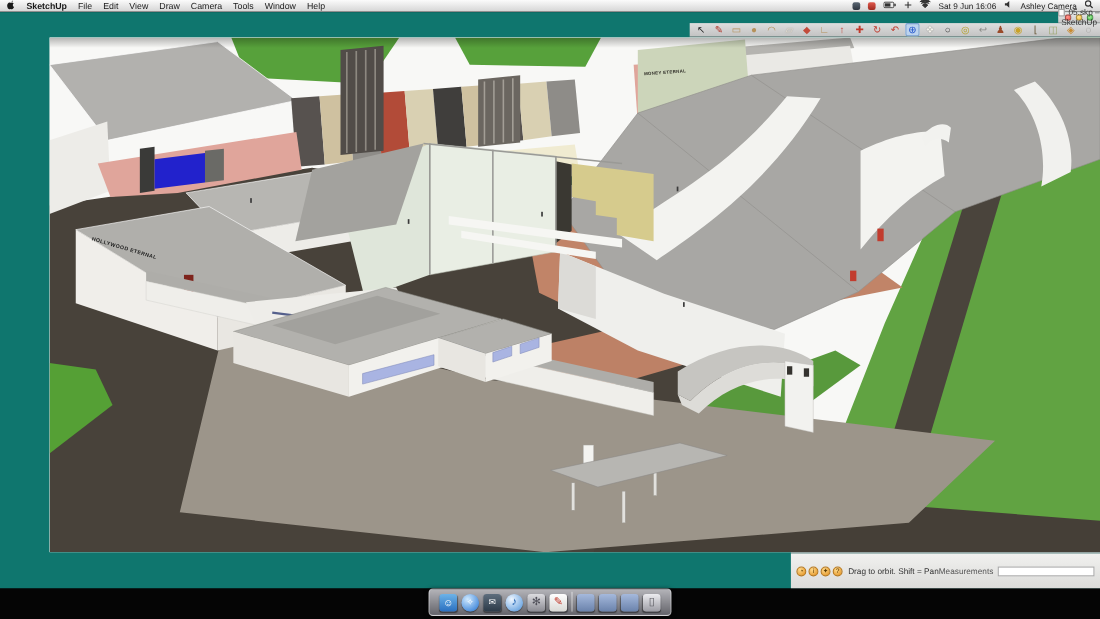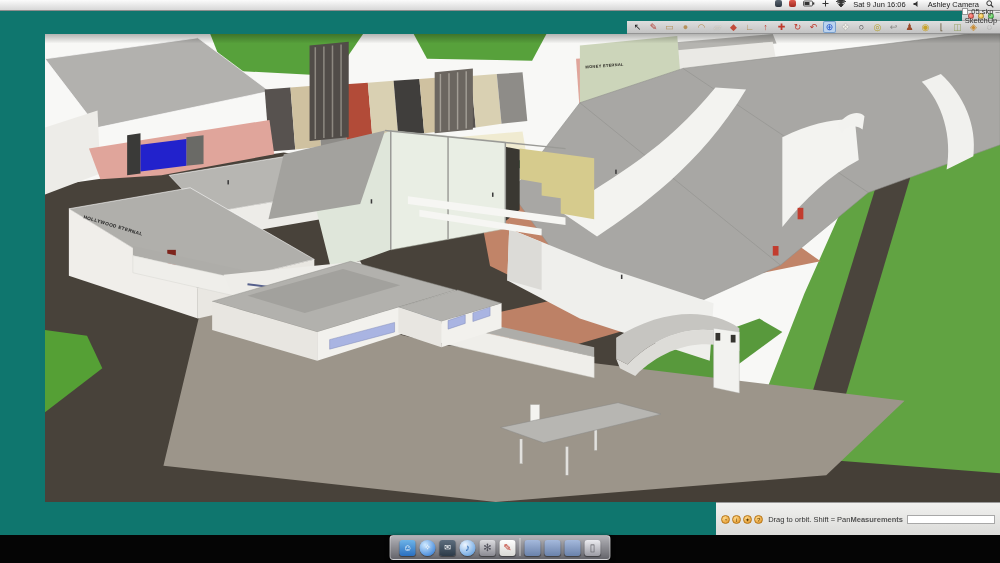--- a/index.html
+++ b/index.html
@@ -6,21 +6,21 @@
   html,body { width:1000px; height:563px; }
   body { position:relative; background:#000; font-family:"Liberation Sans", sans-serif; overflow:hidden; }
 
   
   .menubar { position:absolute; top:0; left:0; width:1000px; height:11px;
     background:linear-gradient(#fbfbfb,#d7d7d7); border-bottom:1px solid #8e8e8e;
     display:flex; align-items:center; padding:0 6px; font-size:8px; color:#1a1a1a; }
   .menubar .menus { display:flex; gap:10px; align-items:center; }
   .menubar .menus .mi { cursor:default; white-space:nowrap; }
   .menubar .menus .app-menu { font-weight:bold; }
-  .mb-right { margin-left:auto; display:flex; gap:7px; align-items:flex-start; font-size:7.5px; color:#222; }
+  .mb-right { margin-left:auto; display:flex; gap:7px; align-items:center; font-size:7.5px; color:#222; }
   .mb-ic { display:inline-block; }
   .app-dot { width:7px; height:7px; border-radius:2px; background:linear-gradient(#5a6672,#2e3640); }
   .app-dot.red { background:linear-gradient(#e05a4e,#a02a20); }
 
   
   .window { position:absolute; top:11px; left:0; width:1000px; height:524px; display:flex; flex-direction:column; background:#0f766e;align-items:flex-end; }
   .titlebar { height:10px; background:linear-gradient(#ececec,#c9c9c9); border-bottom:1px solid #a5a5a5;
     display:flex; align-items:center; padding:0 6px; position:relative; }
   .lights { display:flex; gap:4px; }
   .tl { width:6px; height:6px; border-radius:50%; border:0.5px solid rgba(0,0,0,.3); }
@@ -42,21 +42,21 @@
 
   .viewport { flex:1; position:relative; background:#f8f8f6; overflow:hidden; }
   .viewport svg { display:block; width:100%; height:100%; }
 
   .statusbar { height:12px; background:linear-gradient(#f1f1ef,#dbdbd9); border-top:1px solid #9a9a9a;
     display:flex; align-items:center; padding:16px 5px; font-size:7.5px; color:#333; }
   .sb-ics { display:flex; gap:2px; margin-right:5px; }
   .sb-ic { width:9px; height:9px; border-radius:50%; background:radial-gradient(circle at 35% 30%, #ffd98a,#e08f1f);
     border:0.5px solid #b5761a; font-size:6px; line-height:8px; text-align:center; color:#5a3a00; }
   .sb-right { margin-left:auto; display:flex; align-items:center; gap:4px; }
-  .meas-label { color:#555;font-weight:bold; }
+  .meas-label { color:#555; }
   .meas-input { width:88px; height:9px; border:1px solid #a8a8a8; background:#fff; font-size:7px; padding:0 2px; }
 
   
   .desktop { position:absolute; left:0; bottom:0; width:1000px; height:28px; background:#050505; }
   .dock { position:absolute; bottom:3px; left:50%; transform:translateX(-50%);
     display:flex; align-items:flex-end; gap:4px; padding:2px 9px 3px 9px;
     background:linear-gradient(rgba(210,210,216,.85), rgba(125,125,133,.8));
     border:1px solid rgba(255,255,255,.45); border-radius:4px; box-shadow:0 1px 4px rgba(0,0,0,.7); }
   .di { width:16px; height:16px; border-radius:3px; box-shadow:0 1px 1px rgba(0,0,0,.45);
     font-size:10px; line-height:16px; text-align:center; color:#fff; }
@@ -67,20 +67,36 @@
   .di.sysprefs { background:linear-gradient(#dcdce0,#8a8a92); color:#50505a; }
   .di.sketchup { background:linear-gradient(#fefefe,#d9d9d5); color:#c0392b; }
   .dock-divider { width:1px; height:18px; background:rgba(255,255,255,.55); }
   .di.folder { background:linear-gradient(#a5b9dc,#6a82ab); border-radius:3px; }
   .di.trash { background:linear-gradient(#ececf0,#9c9ca4); color:#5a5a60; }
 </style>
 </head>
 <body>
 
 <div class="menubar">
+  <div class="menus">
+    <span class="mi">
+      <svg width="8" height="9" viewBox="0 0 8 9">
+          <path d="M5.6,0.4 C5.7,1.1 5.2,1.7 4.7,1.9 C4.6,1.2 5.1,0.6 5.6,0.4 Z M4.7,2.2 C5.4,2.2 6.1,2.6 6.5,3.2 C5.9,3.6 5.6,4.1 5.7,4.9 C5.8,5.6 6.2,6.1 6.8,6.3 C6.4,7.4 5.6,8.4 4.9,8.4 C4.4,8.4 4.2,8.1 3.7,8.1 C3.2,8.1 2.9,8.4 2.5,8.4 C1.6,8.4 0.5,6.9 0.5,5.2 C0.5,3.5 1.6,2.3 2.7,2.3 C3.3,2.3 3.7,2.6 4.1,2.6 C4.3,2.6 4.5,2.2 4.7,2.2 Z" fill="#1a1a1a"></path>
+        </svg>
+    </span>
+    <span class="mi app-menu">SketchUp</span>
+    <span class="mi">File</span>
+    <span class="mi">Edit</span>
+    <span class="mi">View</span>
+    <span class="mi">Draw</span>
+    <span class="mi">Camera</span>
+    <span class="mi">Tools</span>
+    <span class="mi">Window</span>
+    <span class="mi">Help</span>
+  </div>
   <div class="mb-right">
     <span class="mb-ic app-dot"></span>
     <span class="mb-ic app-dot red"></span>
     <span class="mb-ic">
       <svg width="12" height="7" viewBox="0 0 12 7">
           <rect x="0.5" y="1" width="9" height="5" rx="1" fill="none" stroke="#333" stroke-width="0.8"></rect>
           <rect x="1.5" y="2" width="5" height="3" fill="#333"></rect>
           <rect x="10" y="2.4" width="1.3" height="2.2" fill="#333"></rect>
         </svg>
     </span>

